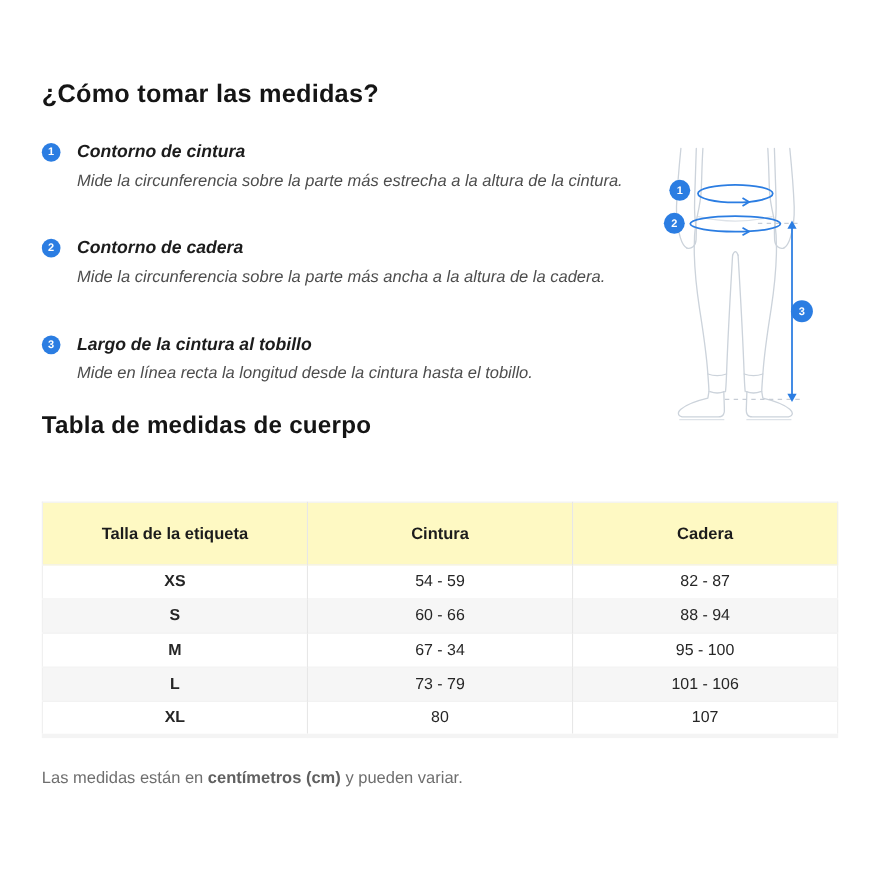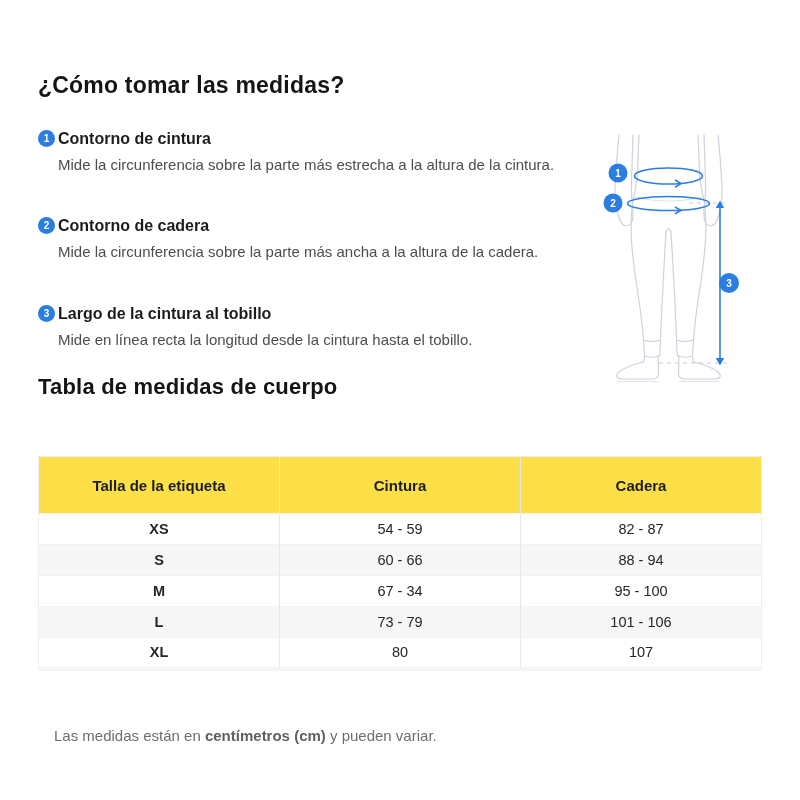--- a/index.html
+++ b/index.html
@@ -16,52 +16,52 @@
   .step-1 { top:130px; }
   .step-2 { top:217px; }
   .step-3 { top:305px; }
   .step-badge {
     position:absolute; left:0; top:0;
     width:17px; height:17px; border-radius:50%;
     background:#2b7de2; color:#fff;
     font-size:10px; font-weight:700;
     display:flex; align-items:center; justify-content:center;
   }
-  .step-body { margin-left:20px; }
+  .step-body { margin-left:32px;font-style:italic; }
   .step-label { font-size:16px; font-weight:700; color:#1c1c1c; line-height:18px; }
   .step-desc  { margin-top:6px; font-size:15px; color:#4d4d4d; line-height:21px; max-width:500px; }
 
   .figure-wrap { position:absolute; left:585px; top:103px; width:160px; height:290px; }
 
   .table-title {
     position:absolute; left:38px; top:374px;
     font-size:22px; font-weight:700; color:#151515; letter-spacing:.2px;
   }
 
   table.size-table {
     position:absolute; left:38px; top:456px; width:724px;
     border-collapse:collapse; table-layout:fixed;
     border:1px solid #efefef; border-bottom:4px solid #f4f4f4;
   }
   .size-table thead th {
-    height:57px; background:#fde047;
+    height:57px; background:#fef9c3;
     font-size:15px; font-weight:700; color:#1c1c1c; text-align:center;
   }
   .size-table tbody td {
     height:31px; font-size:14.5px; color:#262626; text-align:center;
     border-top:1px solid #f1f1f1;
     margin-left:29px;
   }
   .size-table th + th, .size-table td + td { border-left:1px solid #e7e7e7; }
   .size-table tbody tr:nth-child(even) td { background:#f6f6f6; }
   .size-table tbody td.size-cell { font-weight:700; }
 
   .footnote {
-    position:absolute; left:38px; top:725px;
-    font-size:15px; color:#6e6e6e; line-height:21px;margin-left:16px;
+    position:absolute; left:38px; top:697px;
+    font-size:15px; color:#6e6e6e; line-height:21px;
   }
   .footnote b { font-weight:700; color:#606060; }
 
   svg text { font-family:"Liberation Sans","DejaVu Sans",sans-serif; }
 </style>
 </head>
 <body>
 
 <div class="page">
 

